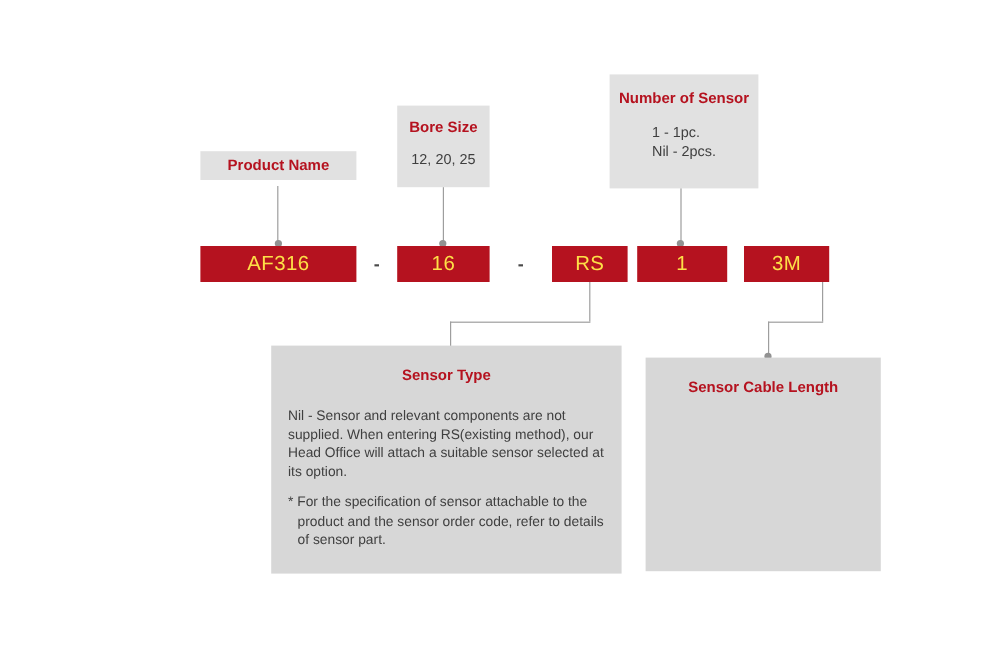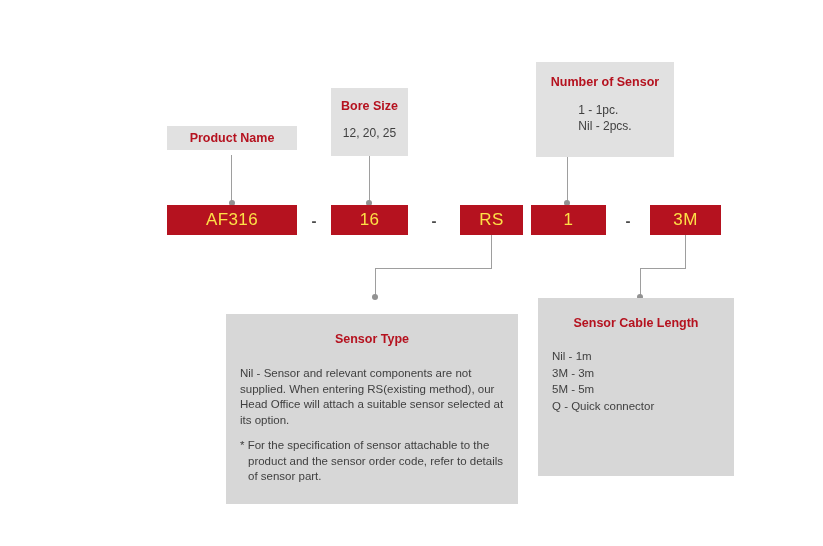--- a/index.html
+++ b/index.html
@@ -107,21 +107,21 @@
 
   <div class="callout" style="left:167px; top:126px; width:130px; height:24px; display:flex; align-items:center; justify-content:center;">
     <span class="callout-title">Product Name</span>
   </div>
 
   <div class="callout" style="left:331px; top:88px; width:77px; height:68px; padding-top:11px;">
     <div class="callout-title">Bore Size</div>
     <div class="callout-value" style="margin-top:13px;">12, 20, 25</div>
   </div>
 
-  <div class="callout" style="left:536px; top:62px; width:138px; height:95px; padding-top:13px;">
+  <div class="callout" style="left:508px; top:62px; width:124px; height:95px; padding-top:13px;">
     <div class="callout-title">Number of Sensor</div>
     <div class="callout-options" style="margin-top:13px;">
       <div>1 - 1pc.</div>
       <div>Nil - 2pcs.</div>
     </div>
   </div>
 
   <div class="vline" style="left:231px; top:155px; height:50px;"></div>
   <div class="vline" style="left:369px; top:156px; height:49px;"></div>
   <div class="vline" style="left:567px; top:157px; height:48px;"></div>
@@ -147,31 +147,25 @@
   <div class="code-box" style="left:331px; top:205px; width:77px;">16</div>
 
   <div class="sep" style="left:408px; top:205px; width:52px;">-</div>
 
   <div class="code-box" style="left:460px; top:205px; width:63px;">RS</div>
 
   <div class="code-box" style="left:531px; top:205px; width:75px;">1</div>
 
   <div class="sep" style="left:606px; top:205px; width:44px;">-</div>
 
-  <div class="code-box" style="left:650px; top:205px; width:71px;">3M</div>
+  <div class="code-box" style="left:620px; top:205px; width:71px;">3M</div>
 
-  <div class="panel" style="left:226px; top:314px; width:292px; height:190px;">
+  <div class="panel" style="left:226px; top:288px; width:292px; height:190px;">
     <div class="panel-title">Sensor Type</div>
     <div class="panel-text">Nil - Sensor and relevant components are not supplied. When entering RS(existing method), our Head Office will attach a suitable sensor selected at its option.</div>
     <div class="panel-note">* For the specification of sensor attachable to the product and the sensor order code, refer to details of sensor part.</div>
   </div>
 
   <div class="panel" style="left:538px; top:298px; width:196px; height:178px;">
     <div class="panel-title">Sensor Cable Length</div>
-    <div class="panel-options">
-      <div>Nil - 1m</div>
-      <div>3M - 3m</div>
-      <div>5M - 5m</div>
-      <div>Q - Quick connector</div>
-    </div>
   </div>
 
 </div>
 
 </body></html>

